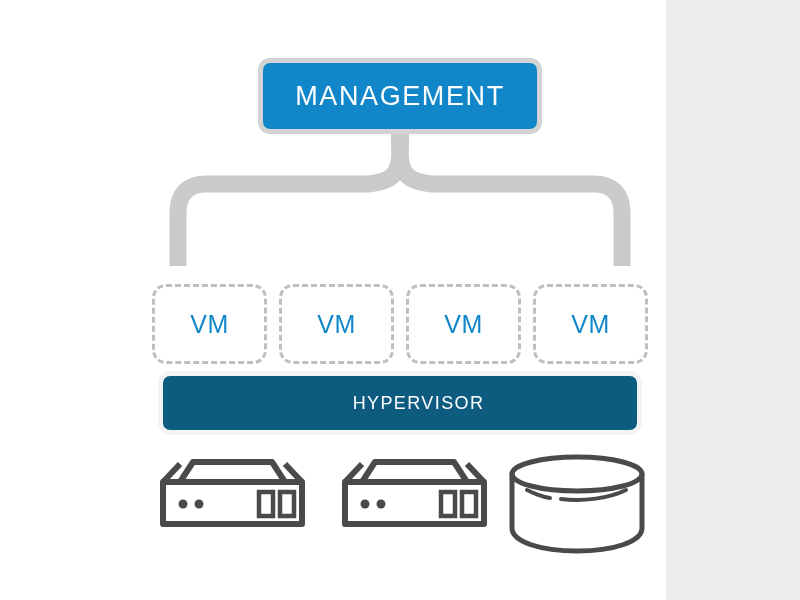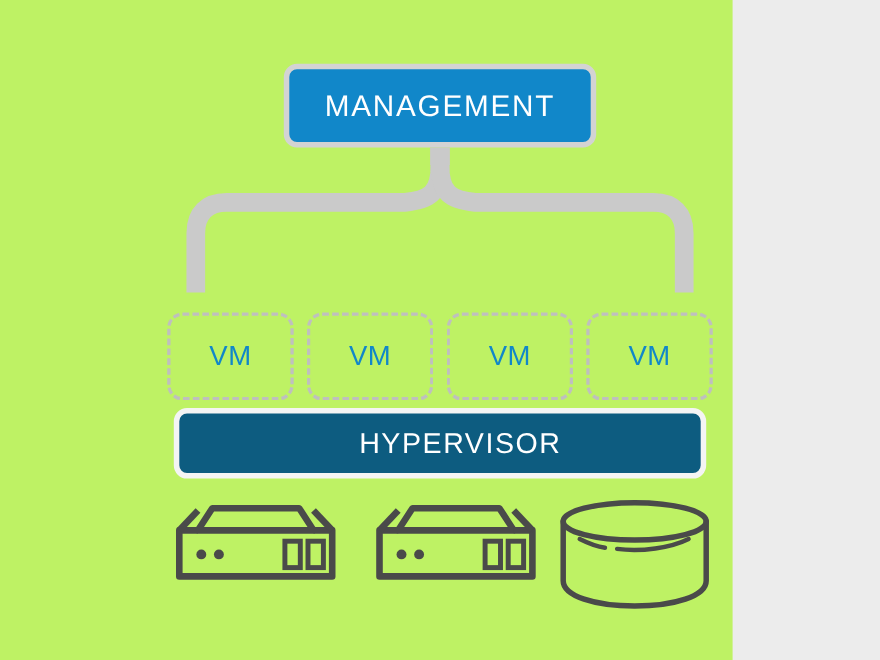--- a/index.html
+++ b/index.html
@@ -11,21 +11,21 @@
     width: 800px;
     height: 600px;
     background: #ececec;
     font-family: "Liberation Sans", sans-serif;
     overflow: hidden;
   }
   #diagram-root {
     position: relative;
     width: 666px;
     height: 600px;
-    background: #bef264;
+    background: #ffffff;
   }
 
   
   .mgmt-box {
     position: absolute;
     left: 258px;
     top: 58px;
     width: 284px;
     height: 76px;
     background: #1187c9;
@@ -91,21 +91,21 @@
     background: #0d5c80;
     border: 5px solid #f4f4f4;
     border-radius: 12px;
     box-sizing: border-box;
     display: flex;
     align-items: center;
     justify-content: center;
   }
   .hyp-label {
     color: #ffffff;
-    font-size: 26px;
+    font-size: 18px;
     letter-spacing: 1.4px;
     white-space: nowrap;
     line-height: 1;
     margin-left: 37px;
   }
 
   
   .hw-row {
     position: absolute;
     left: 155px;

